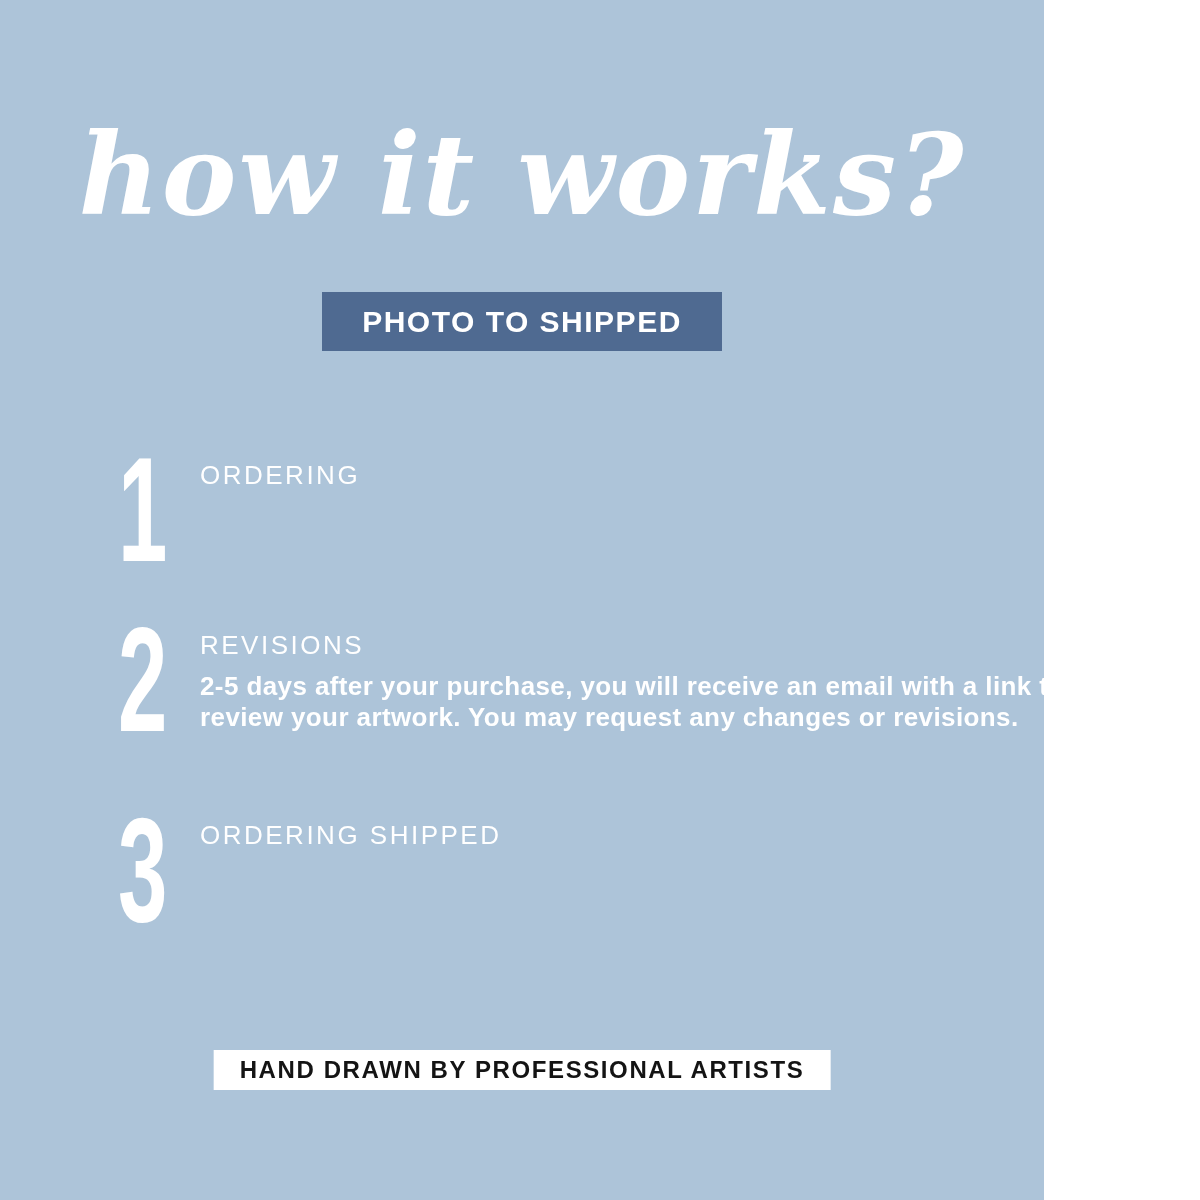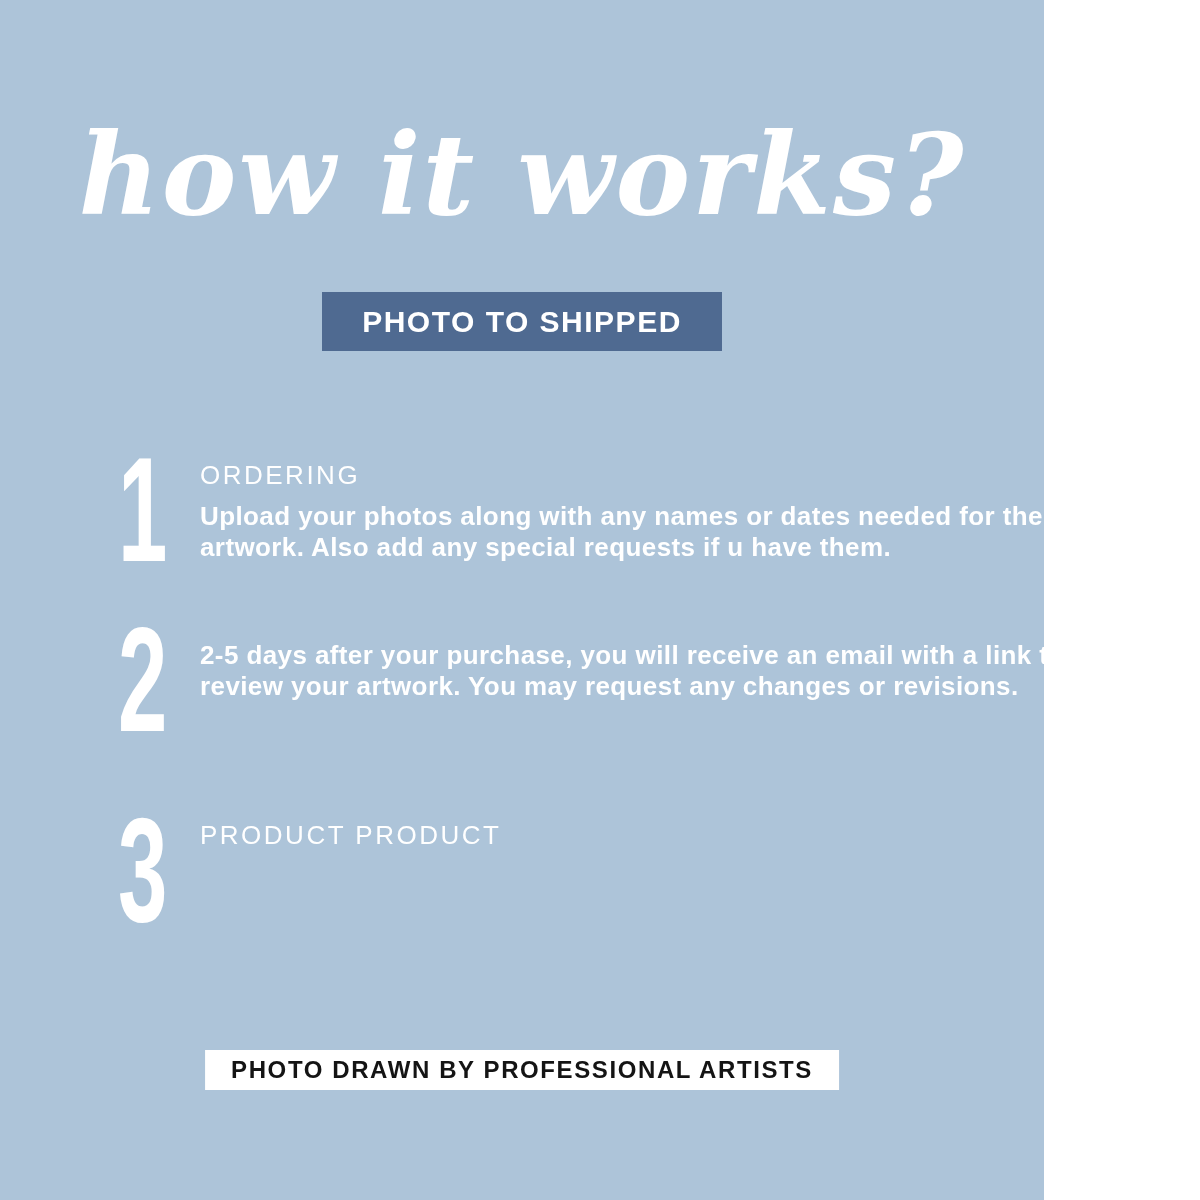--- a/index.html
+++ b/index.html
@@ -101,37 +101,36 @@
   <div class="title">how it works?</div>
 
   <div class="badge">
     <span>PHOTO TO SHIPPED</span>
   </div>
 
   <div class="step step-1">
     <div class="step-number">1</div>
     <div class="step-content">
       <div class="step-heading">ORDERING</div>
-      <div class="step-body">Upload your photos along with any names or dates needed for the
-artwork. Also add any special requests if u have them.</div>
     </div>
   </div>
 
   <div class="step step-2">
     <div class="step-number">2</div>
     <div class="step-content">
+      <div class="step-heading">REVISIONS</div>
       <div class="step-body">2-5 days after your purchase, you will receive an email with a link to
 review your artwork. You may request any changes or revisions.</div>
     </div>
   </div>
 
   <div class="step step-3">
     <div class="step-number">3</div>
     <div class="step-content">
-      <div class="step-heading">PRODUCT PRODUCT</div>
+      <div class="step-heading">ORDERING SHIPPED</div>
     </div>
   </div>
 
   <div class="footer-banner">
-    <span>PHOTO DRAWN BY PROFESSIONAL ARTISTS</span>
+    <span>HAND DRAWN BY PROFESSIONAL ARTISTS</span>
   </div>
 
 </div>
 
 </body></html>

